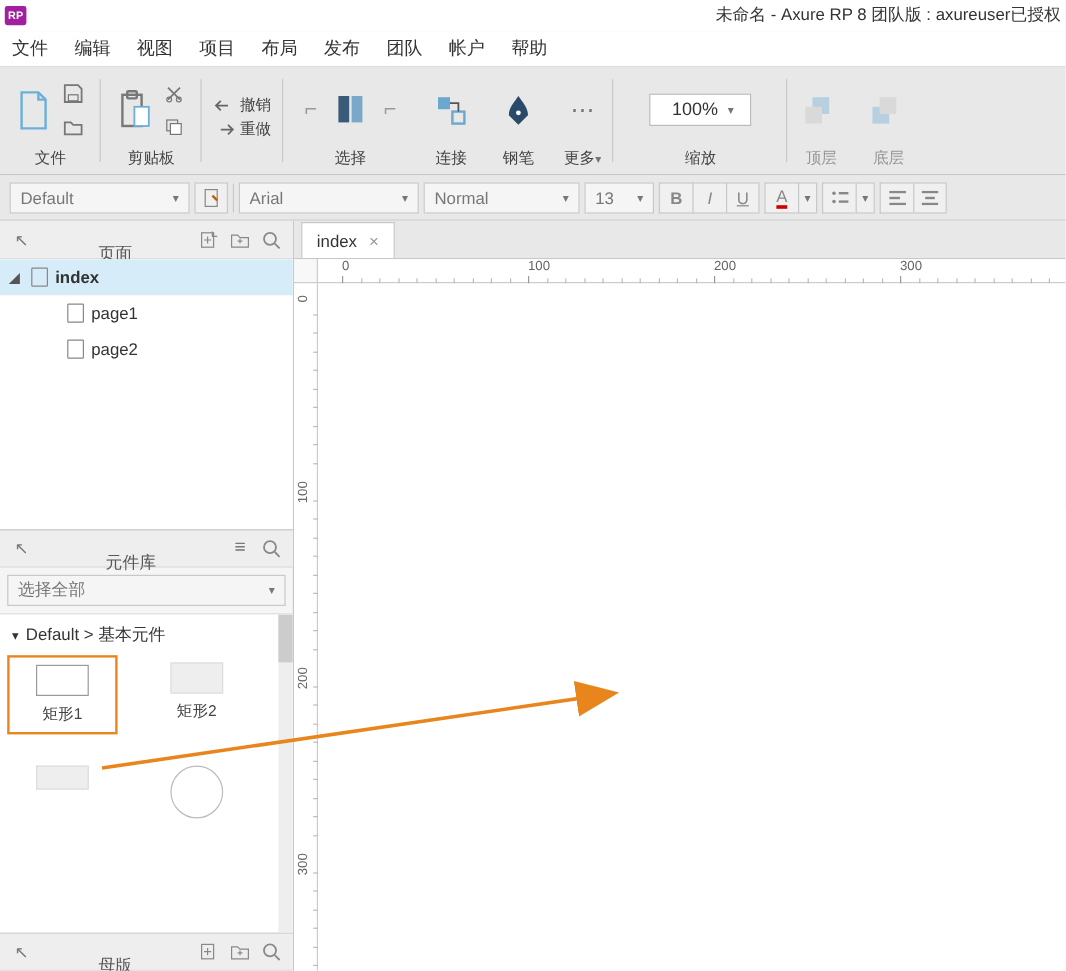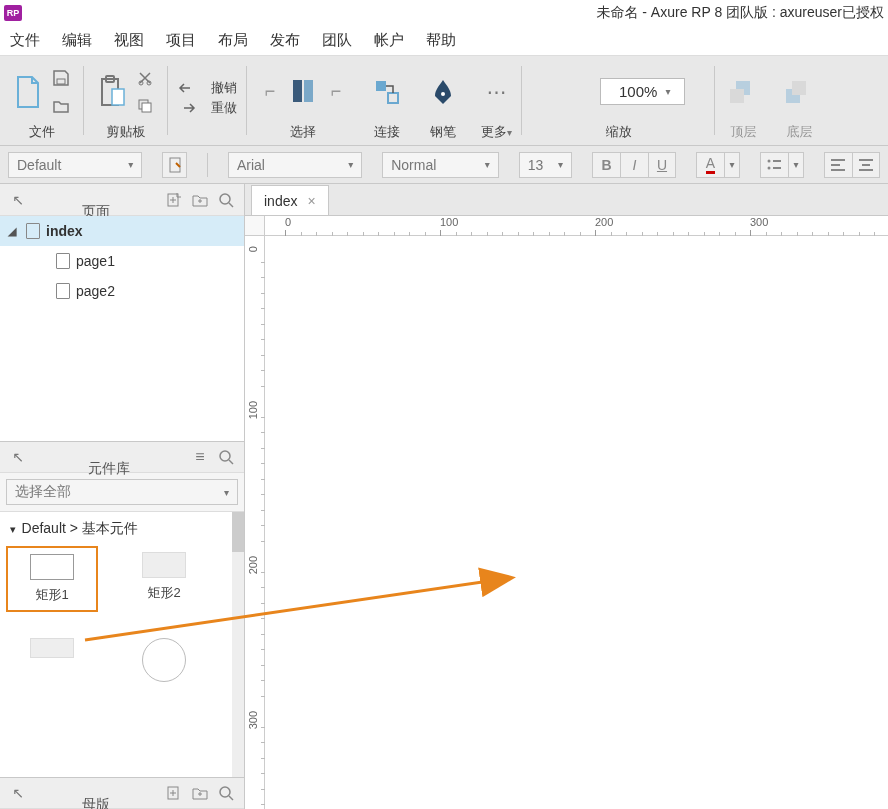--- a/index.html
+++ b/index.html
@@ -10,23 +10,23 @@
 .menubar { height: 30px; background: #fff; display: flex; align-items: center; padding: 0 10px; gap: 22px; font-size: 15px; border-bottom: 1px solid #ddd; }
 .menubar span { cursor: default; }
 .toolbar { height: 90px; background: #e8e8e8; display: flex; align-items: stretch; border-bottom: 1px solid #c8c8c8; }
 .tool-group { display: flex; flex-direction: column; align-items: center; justify-content: flex-end; padding: 6px 10px 4px; position: relative; }
 .tool-group.sep::after { content:""; position:absolute; right:0; top:10px; bottom:10px; width:1px; background:#c8c8c8; }
 .tool-icons { display:flex; gap:2px; align-items:center; flex:1; }
 .tool-label { font-size:13px; color:#444; margin-top:2px; }
 .ticon { width:26px; height:26px; display:flex; align-items:center; justify-content:center; color:#555; fill:#555; }
 .tbig { width:36px; height:36px; }
 .undo-redo { display:flex; flex-direction:column; gap:2px; font-size:13px; color:#444; justify-content:center; flex:1; }
-.undo-redo div { display:flex; align-items:center; gap:15px; }
-.zoom-box { background:#fff; border:1px solid #bbb; padding:4px 14px 4px 18px; display:flex; align-items:center; gap:8px; font-size:15px;margin-left:48px; }
-.fmt-bar { height: 38px; background:#e8e8e8; border-bottom:1px solid #c8c8c8; display:flex; align-items:center; padding:0 8px; gap:20px; }
+.undo-redo div { display:flex; align-items:center; gap:4px; }
+.zoom-box { background:#fff; border:1px solid #bbb; padding:4px 14px 4px 18px; display:flex; align-items:center; gap:8px; font-size:15px; }
+.fmt-bar { height: 38px; background:#e8e8e8; border-bottom:1px solid #c8c8c8; display:flex; align-items:center; padding:0 8px; gap:4px; }
 .combo { background:#f5f5f5; border:1px solid #c8c8c8; height:26px; display:flex; align-items:center; justify-content:space-between; padding:0 8px; color:#777; font-size:14px; }
 .fmt-btn { width:28px; height:26px; border:1px solid #c8c8c8; background:#f0f0f0; display:flex; align-items:center; justify-content:center; color:#888; font-size:14px; }
 .fmt-group { display:flex; }
 .fmt-group .fmt-btn { border-right:none; }
 .fmt-group .fmt-btn:last-child { border-right:1px solid #c8c8c8; }
 .main { display:flex; height:calc(809px - 26px - 30px - 90px - 38px); }
 .left-col { width:245px; background:#f5f5f5; border-right:1px solid #c8c8c8; display:flex; flex-direction:column; }
 .panel-hdr { height:32px; display:flex; align-items:center; padding:0 8px; gap:6px; border-bottom:1px solid #ddd; background:#eee; font-size:14px; color:#555; }
 .panel-hdr .spacer { flex:1;margin-top:24px; }
 .panel-hdr .pbtn { width:20px; height:20px; display:flex; align-items:center; justify-content:center; color:#777; }

